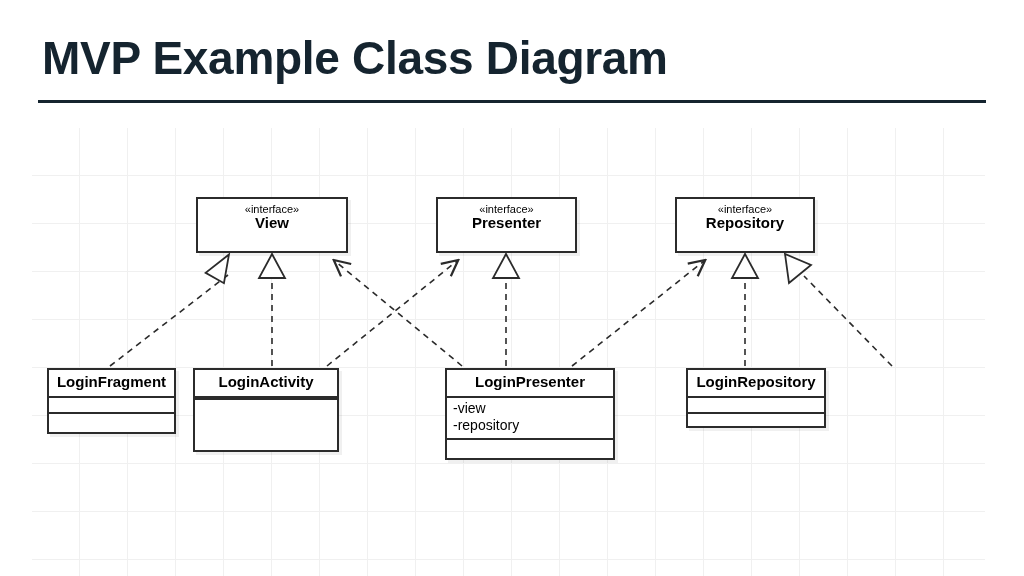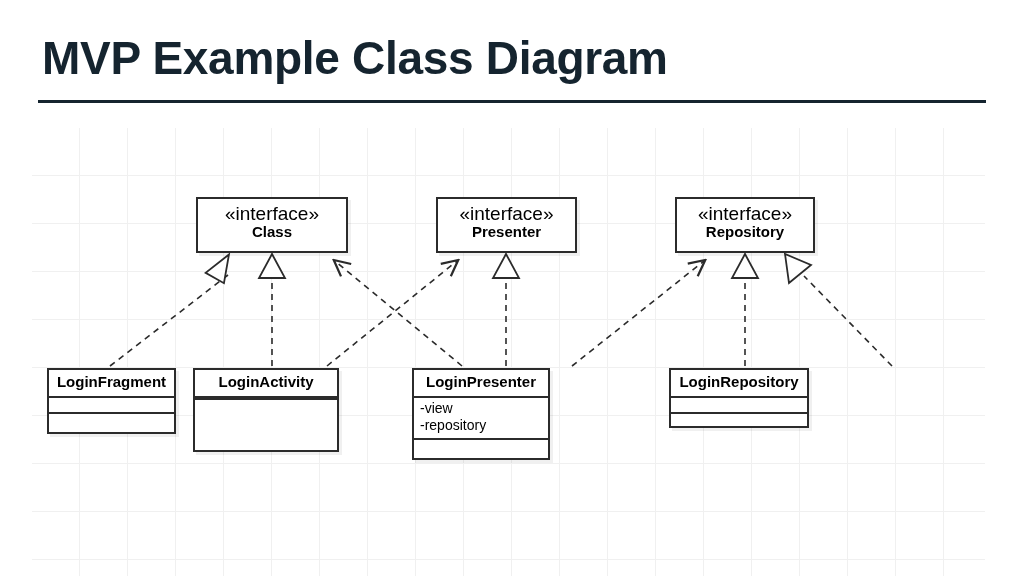--- a/index.html
+++ b/index.html
@@ -71,21 +71,21 @@
     z-index: 5;
   }
   .uml-head {
     text-align: center;
     color: #000000;
     padding: 4px 6px 5px 6px;
     line-height: 1.12;
   }
   .stereotype {
     display: block;
-    font-size: 19px;
+    font-size: 11px;
     font-weight: normal;
   }
   .type-name {
     display: block;
     font-size: 15px;
     font-weight: bold;
   }
   .class-name {
     display: block;
     font-size: 15px;
@@ -158,21 +158,21 @@
 
         <polygon points="713,126 700,150 726,150"></polygon>
 
         <polygon points="753,126 757,155 779,137"></polygon>
       </g>
     </svg>
 
     <div class="uml-box" style="left:164px; top:69px; width:152px; height:56px;">
       <div class="uml-head">
         <span class="stereotype">«interface»</span>
-        <span class="type-name">Class</span>
+        <span class="type-name">View</span>
       </div>
     </div>
 
     <div class="uml-box" style="left:404px; top:69px; width:141px; height:56px;">
       <div class="uml-head">
         <span class="stereotype">«interface»</span>
         <span class="type-name">Presenter</span>
       </div>
     </div>
 
@@ -195,34 +195,34 @@
 
     <div class="uml-box" style="left:161px; top:240px; width:146px; height:84px;">
       <div class="uml-head">
         <span class="class-name">LoginActivity</span>
       </div>
       <div class="uml-divider"></div>
       <div class="uml-divider"></div>
       <div class="uml-compartment empty"></div>
     </div>
 
-    <div class="uml-box" style="left:380px; top:240px; width:138px; height:92px;">
+    <div class="uml-box" style="left:413px; top:240px; width:170px; height:92px;">
       <div class="uml-head">
         <span class="class-name">LoginPresenter</span>
       </div>
       <div class="uml-divider"></div>
       <div class="uml-compartment">
         <span class="attr-line">-view</span>
         <span class="attr-line">-repository</span>
       </div>
       <div class="uml-divider"></div>
       <div class="uml-compartment empty"></div>
     </div>
 
-    <div class="uml-box" style="left:637px; top:240px; width:140px; height:60px;">
+    <div class="uml-box" style="left:654px; top:240px; width:140px; height:60px;">
       <div class="uml-head">
         <span class="class-name">LoginRepository</span>
       </div>
       <div class="uml-divider"></div>
       <div class="uml-compartment empty"></div>
       <div class="uml-divider"></div>
       <div class="uml-compartment empty" style="height:22px;"></div>
     </div>
 
 

